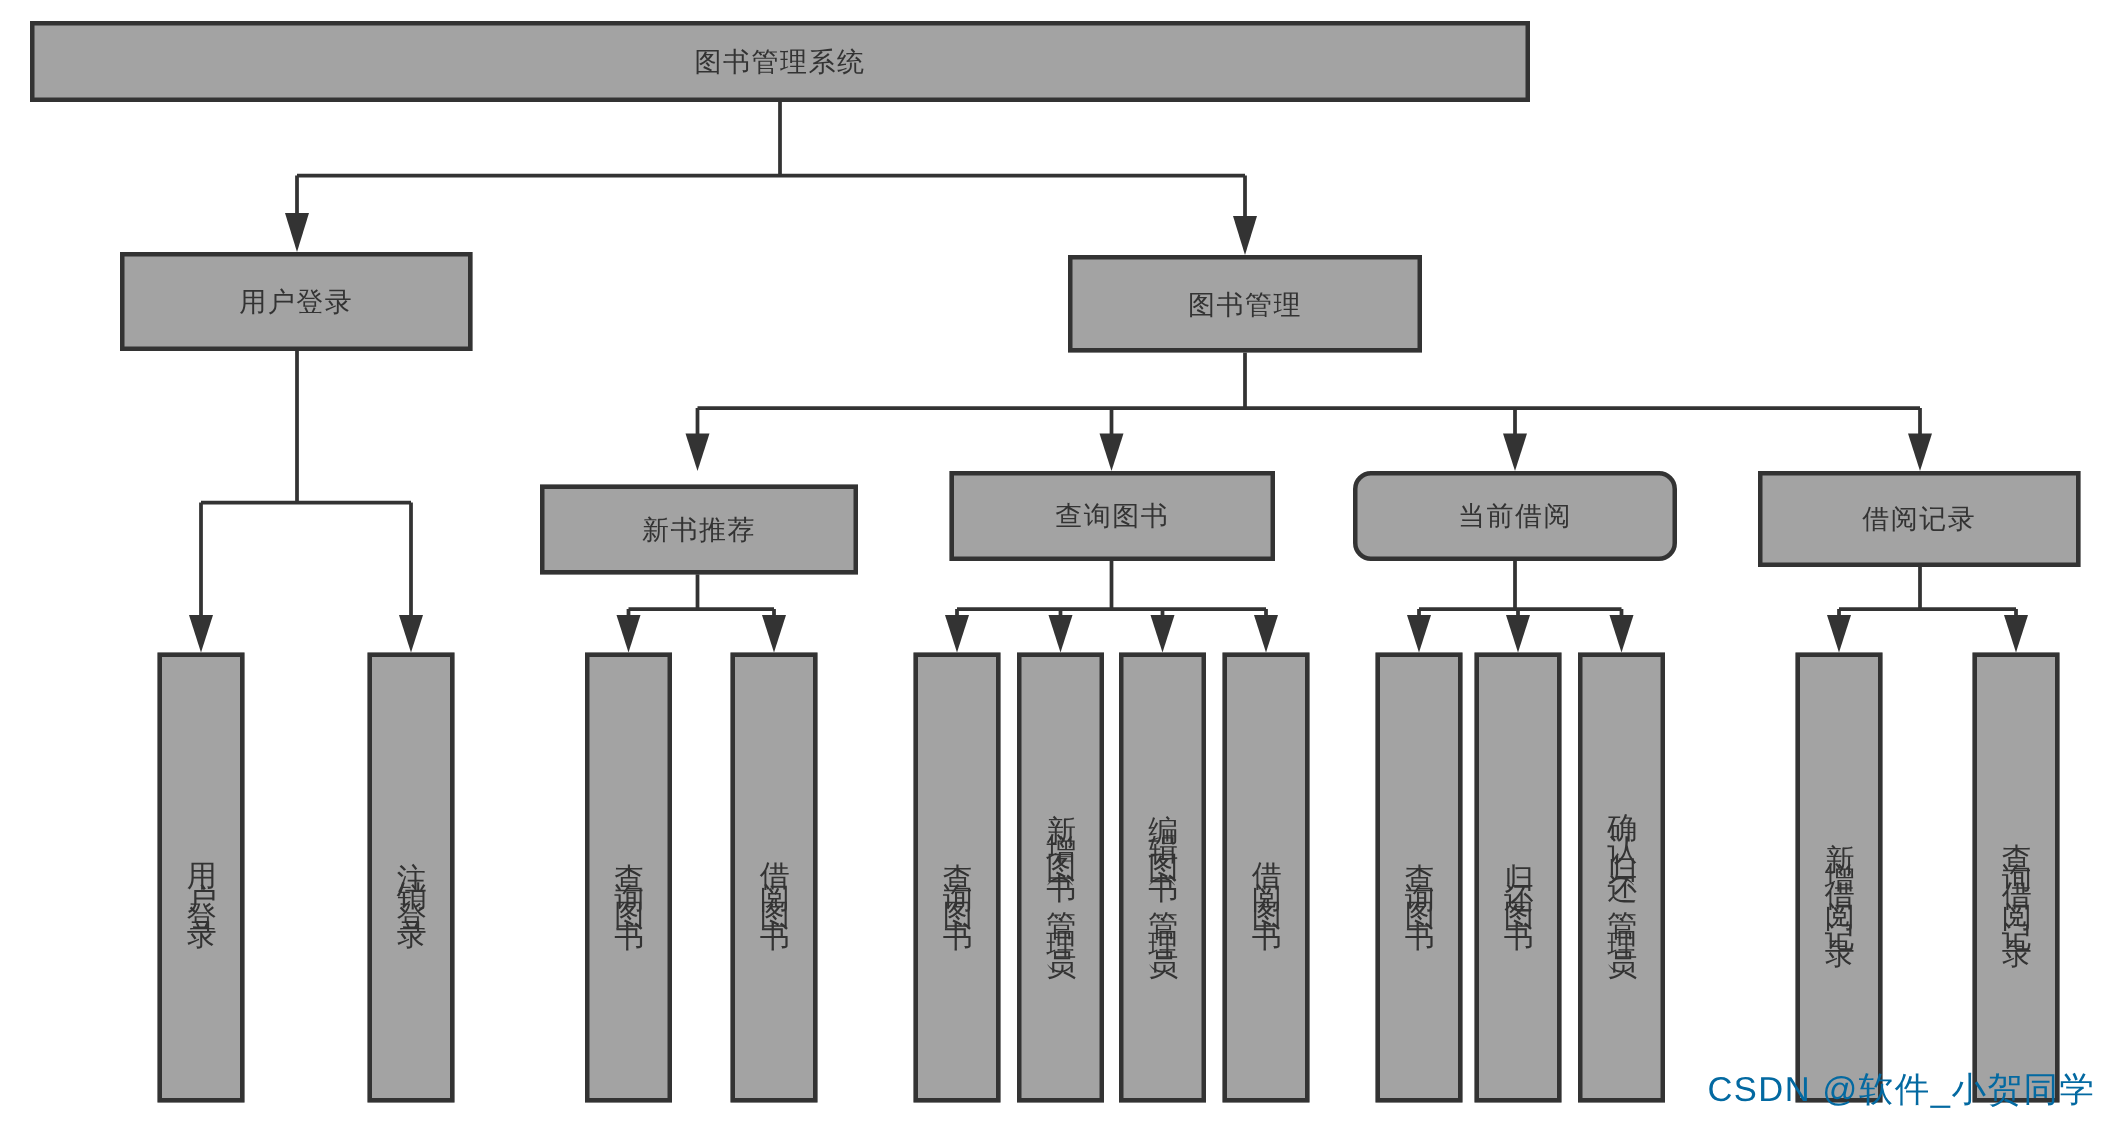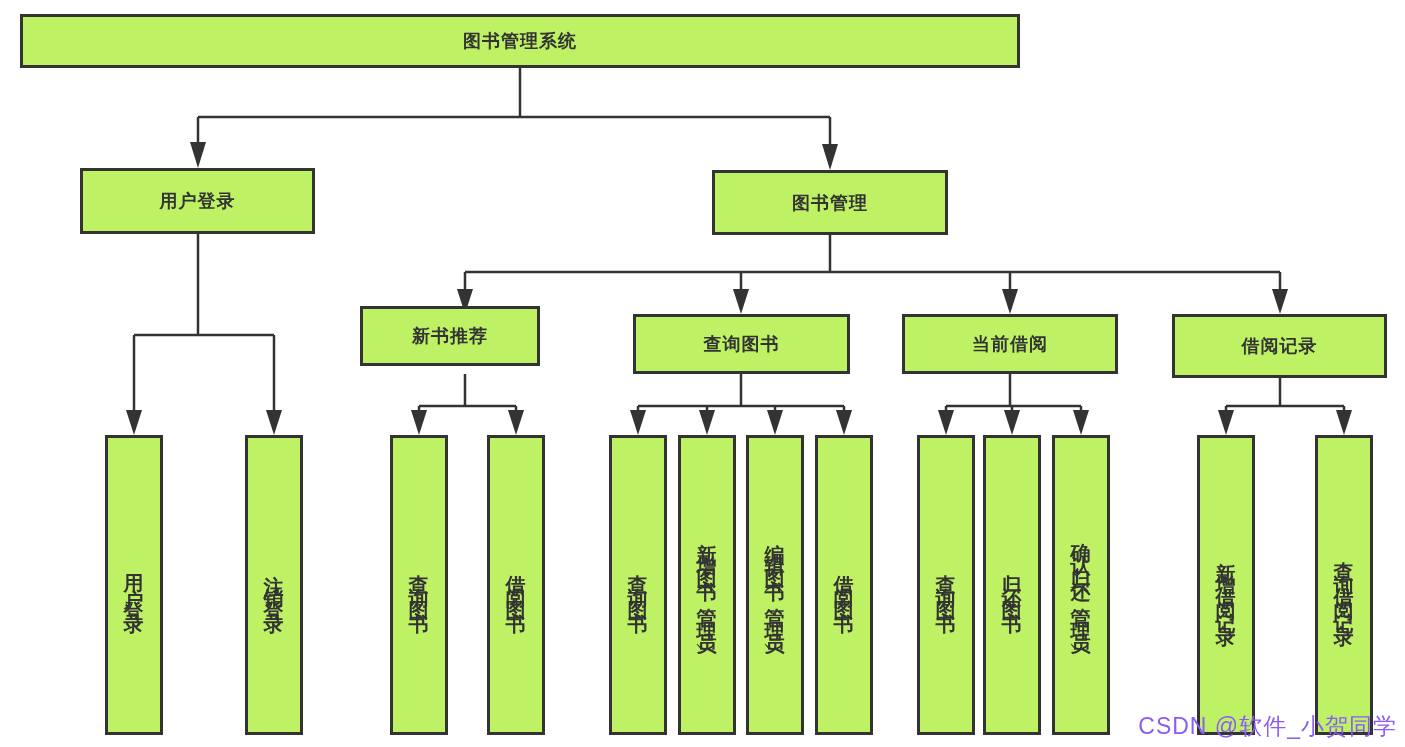--- a/index.html
+++ b/index.html
@@ -8,47 +8,46 @@
     width: 1405px;
     height: 747px;
     background: #ffffff;
     font-family: "Liberation Sans", sans-serif;
     overflow: hidden;
   }
   .wires { position:absolute; left:0; top:0; width:1405px; height:747px; }
   .node {
     position: absolute;
     box-sizing: border-box;
-    background: #bef264;
+    background: #a3a3a3;
     border: 3px solid #333333;
     display: flex;
     align-items: center;
     justify-content: center;
     color: #333333;
-    font-weight: bold;
   }
   .h-label {
     font-size: 18px;
     letter-spacing: 1px;
     white-space: nowrap;
   }
   .v-label {
     writing-mode: vertical-lr;
     text-orientation: upright;
     font-size: 20px;
     letter-spacing: 13px;
     line-height: 1;
   }
   .watermark {
     position: absolute;
     top: 711px;
     right: 8px;
     font-size: 23px;
     letter-spacing: 1px;
-    color: #8b5cf6;
+    color: #0369a1;
     z-index: 5;
     white-space: nowrap;
     text-align: center;
   }
 </style>
 </head>
 <body>
 
 <div class="canvas">
 
@@ -136,27 +135,27 @@
     <span class="h-label">图书管理系统</span>
   </div>
 
   <div class="node" style="left:80px; top:168px; width:235px; height:66px;">
     <span class="h-label">用户登录</span>
   </div>
   <div class="node" style="left:712px; top:170px; width:236px; height:65px;align-items:center;">
     <span class="h-label">图书管理</span>
   </div>
 
-  <div class="node" style="left:360px; top:306px; width:180px; height:60px;">
+  <div class="node" style="left:360px; top:323px; width:212px; height:60px;">
     <span class="h-label">新书推荐</span>
   </div>
   <div class="node" style="left:633px; top:314px; width:217px; height:60px;">
     <span class="h-label">查询图书</span>
   </div>
-  <div class="node" style="left:902px; top:314px; width:216px; height:60px;">
+  <div class="node" style="left:902px; top:314px; width:216px; height:60px;border-radius:12px;">
     <span class="h-label">当前借阅</span>
   </div>
   <div class="node" style="left:1172px; top:314px; width:215px; height:64px;">
     <span class="h-label">借阅记录</span>
   </div>
 
   <div class="node" style="left:105px; top:435px; width:58px; height:300px;">
     <span class="v-label">用户登录</span>
   </div>
   <div class="node" style="left:245px; top:435px; width:58px; height:300px;">

